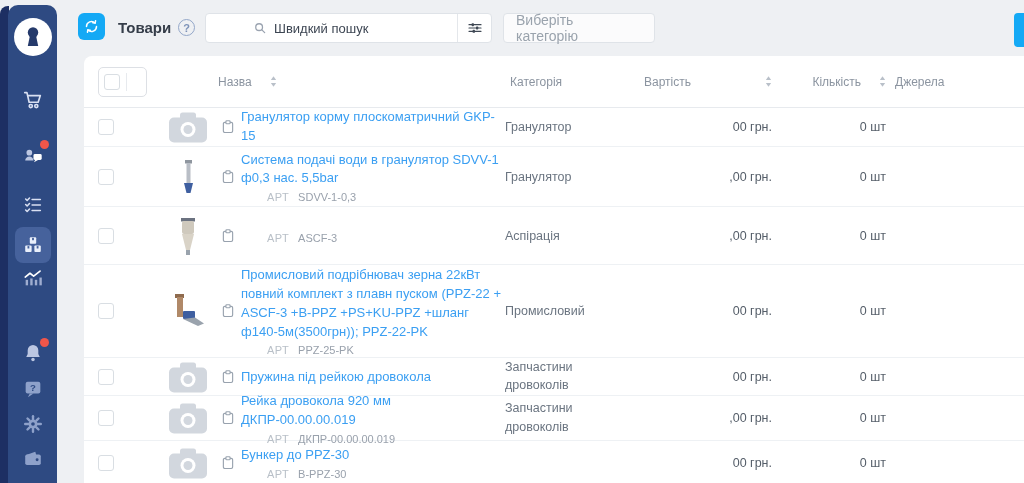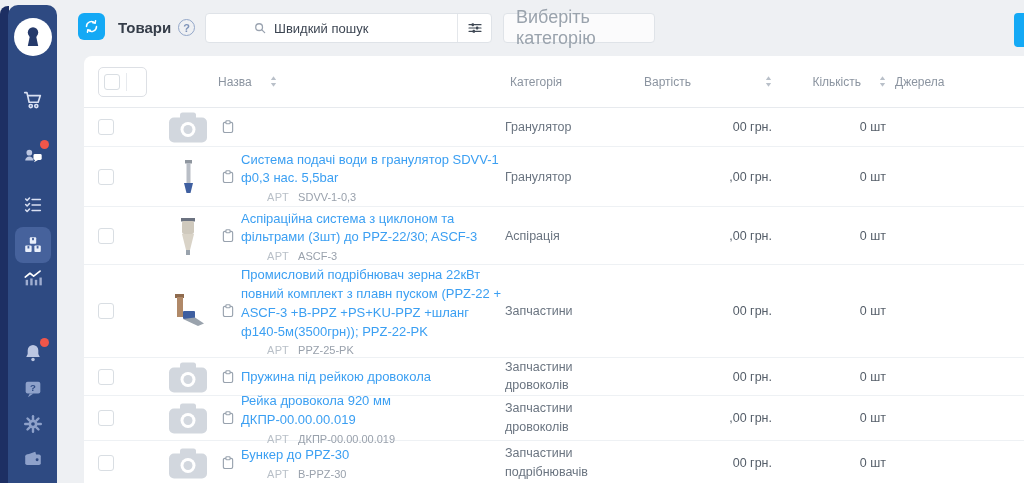--- a/index.html
+++ b/index.html
@@ -38,21 +38,21 @@
   .search-box svg.mag { width:14px; height:14px; margin:0 7px 0 10px; flex:none; }
   .search-input { flex:1; border:none; outline:none; font-size:13px; color:#3c4552;
     font-family:"Liberation Sans", sans-serif; background:transparent; min-width:0; }
   .search-input::placeholder { color:#3c4552; opacity:1; }
   .filter-seg { width:34px; height:100%; border-left:1px solid #e4e7eb;
     display:flex; align-items:center; justify-content:center; cursor:pointer; flex:none; }
   .filter-seg svg { width:16px; height:16px; }
   .category-dd { position:absolute; left:446px; top:13px; width:152px; height:30px;
     background:#fbfbfc; border:1px solid #dfe3e8; border-radius:4px; cursor:pointer;
     display:flex; align-items:center; justify-content:space-between; padding:0 12px; }
-  .category-dd .dd-label { font-size:18px; color:#9aa3ad; }
+  .category-dd .dd-label { font-size:14px; color:#9aa3ad; }
   .caret { width:0; height:0; border-left:4px solid transparent;
     border-right:4px solid transparent; border-top:5px solid #4a5precision260; border-top-color:#4a5260; }
   .edge-btn { position:absolute; right:0; top:13px; width:10px; height:34px;
     background:#14a9f5; border-radius:4px 0 0 4px; cursor:pointer; border:none; }
 
   
   .card { position:absolute; left:84px; top:56px; right:0; bottom:0;
     background:#fff; border-radius:8px 0 0 0; }
   .thead { position:relative; height:52px; border-bottom:1px solid #e7eaee; }
   .th { position:absolute; top:50%; transform:translateY(-50%); font-size:12px;
@@ -273,20 +273,24 @@
             <circle cx="20" cy="19" r="7.5" fill="#ffffff"></circle>
             <circle cx="20" cy="19" r="4.5" fill="#d2d7de"></circle>
           </svg>
         </span>
     <span class="cell-clip">
       <svg viewBox="0 0 16 17" fill="none" stroke="#98a2ae" stroke-width="1.3">
         <rect x="2.7" y="3.2" width="10.6" height="11.6" rx="1.6"></rect>
         <rect x="5.6" y="1.4" width="4.8" height="3.4" rx="1" fill="#ffffff"></rect>
       </svg>
     </span>
+    <span class="cell-name">
+      <a class="name-link">Гранулятор корму плоскоматричний GKP-15</a>
+
+    </span>
     <span class="cell-cat">Гранулятор</span>
     <span class="cell-price">00 грн.</span>
     <span class="cell-qty">0 шт</span>
   </div>
       <div class="t-row" style="min-height: 60px;">
     <span class="cb cell-cb"></span>
     <span class="cell-thumb">
           <svg width="30" height="40" viewBox="0 0 30 40">
             <rect x="12" y="3" width="7" height="3.5" fill="#8f969f"></rect>
             <rect x="13.5" y="6" width="4" height="20" fill="#b9bec6"></rect>
@@ -320,21 +324,20 @@
             <rect x="13" y="35" width="4" height="5" fill="#9aa3ad"></rect>
           </svg>
         </span>
     <span class="cell-clip">
       <svg viewBox="0 0 16 17" fill="none" stroke="#98a2ae" stroke-width="1.3">
         <rect x="2.7" y="3.2" width="10.6" height="11.6" rx="1.6"></rect>
         <rect x="5.6" y="1.4" width="4.8" height="3.4" rx="1" fill="#ffffff"></rect>
       </svg>
     </span>
     <span class="cell-name">
-      <a class="name-link">Аспіраційна система з циклоном та фільтрами (3шт) до PPZ-22/30; ASCF-3</a>
       <span class="art-line">
         <span class="art-label">АРТ</span>
         <span class="art-value">ASCF-3</span>
       </span>
     </span>
     <span class="cell-cat">Аспірація</span>
     <span class="cell-price">,00 грн.</span>
     <span class="cell-qty">0 шт</span>
   </div>
       <div class="t-row" style="min-height: 93px;">
@@ -353,21 +356,21 @@
         <rect x="5.6" y="1.4" width="4.8" height="3.4" rx="1" fill="#ffffff"></rect>
       </svg>
     </span>
     <span class="cell-name">
       <a class="name-link">Промисловий подрібнювач зерна 22кВт повний комплект з плавн пуском (PPZ-22 + ASCF-3 +B-PPZ +PS+KU-PPZ +шланг ф140-5м(3500грн)); PPZ-22-PK</a>
       <span class="art-line">
         <span class="art-label">АРТ</span>
         <span class="art-value">PPZ-25-PK</span>
       </span>
     </span>
-    <span class="cell-cat">Запчастини</span>
+    <span class="cell-cat">Промисловий</span>
     <span class="cell-price">00 грн.</span>
     <span class="cell-qty">0 шт</span>
   </div>
       <div class="t-row" style="min-height: 38px;">
     <span class="cb cell-cb"></span>
     <span class="cell-thumb">
           <svg width="40" height="33" viewBox="0 0 40 33" fill="#d2d7de">
             <rect x="1" y="7" width="38" height="25" rx="5"></rect>
             <rect x="12" y="2" width="16" height="9" rx="2.5"></rect>
             <circle cx="20" cy="19" r="7.5" fill="#ffffff"></circle>
@@ -431,18 +434,17 @@
         <rect x="5.6" y="1.4" width="4.8" height="3.4" rx="1" fill="#ffffff"></rect>
       </svg>
     </span>
     <span class="cell-name">
       <a class="name-link">Бункер до PPZ-30</a>
       <span class="art-line">
         <span class="art-label">АРТ</span>
         <span class="art-value">B-PPZ-30</span>
       </span>
     </span>
-    <span class="cell-cat">Запчастини подрібнювачів</span>
     <span class="cell-price">00 грн.</span>
     <span class="cell-qty">0 шт</span>
   </div>
     </div>
 </div>
 
 </body></html>

